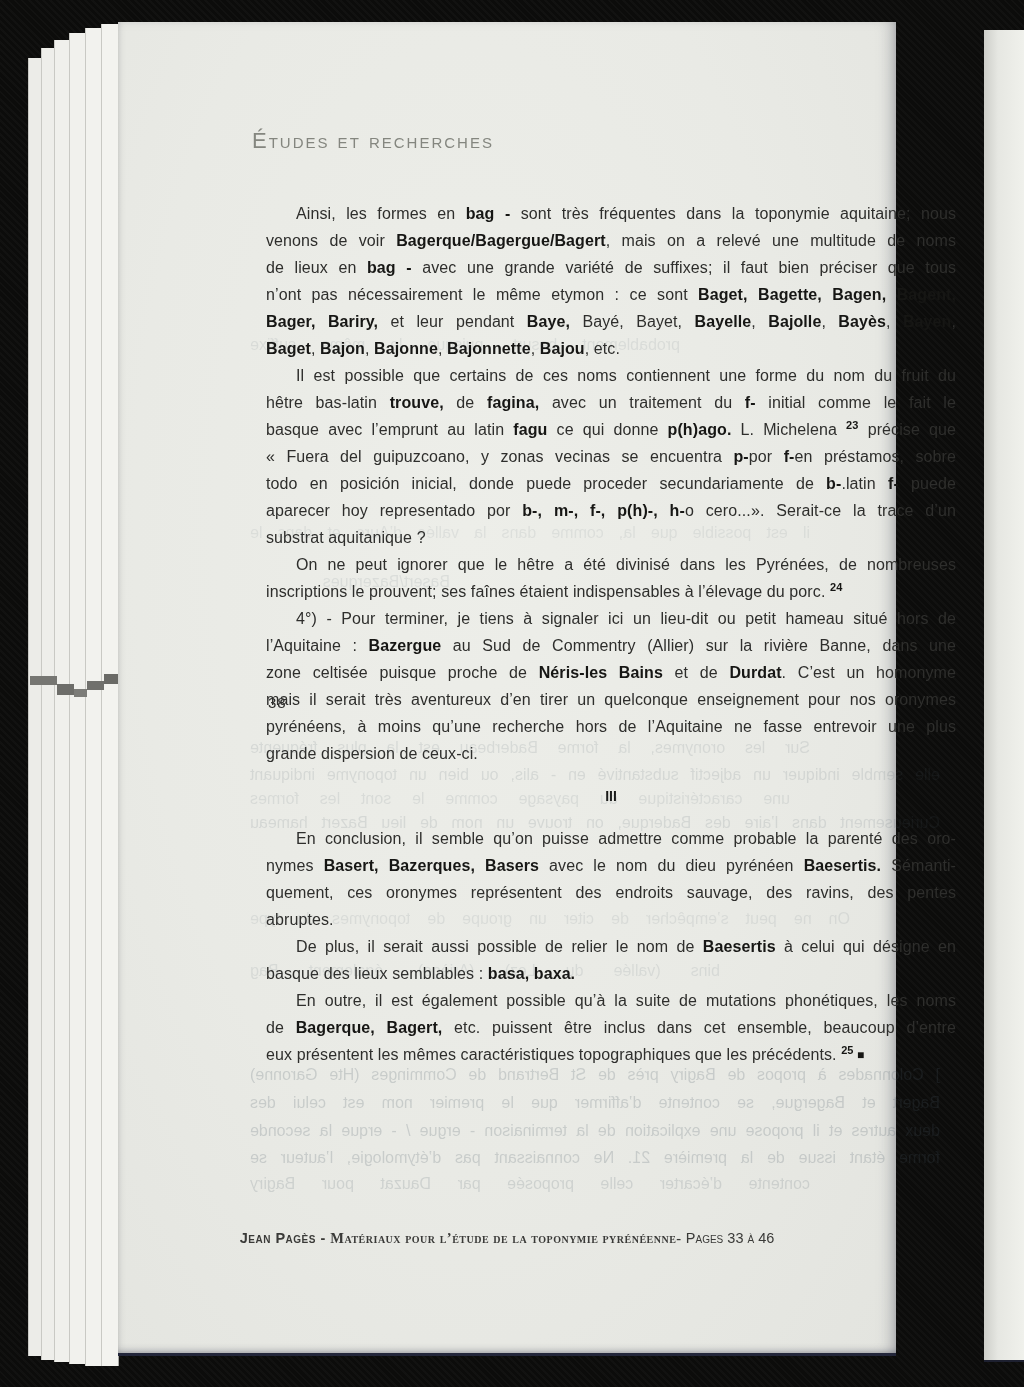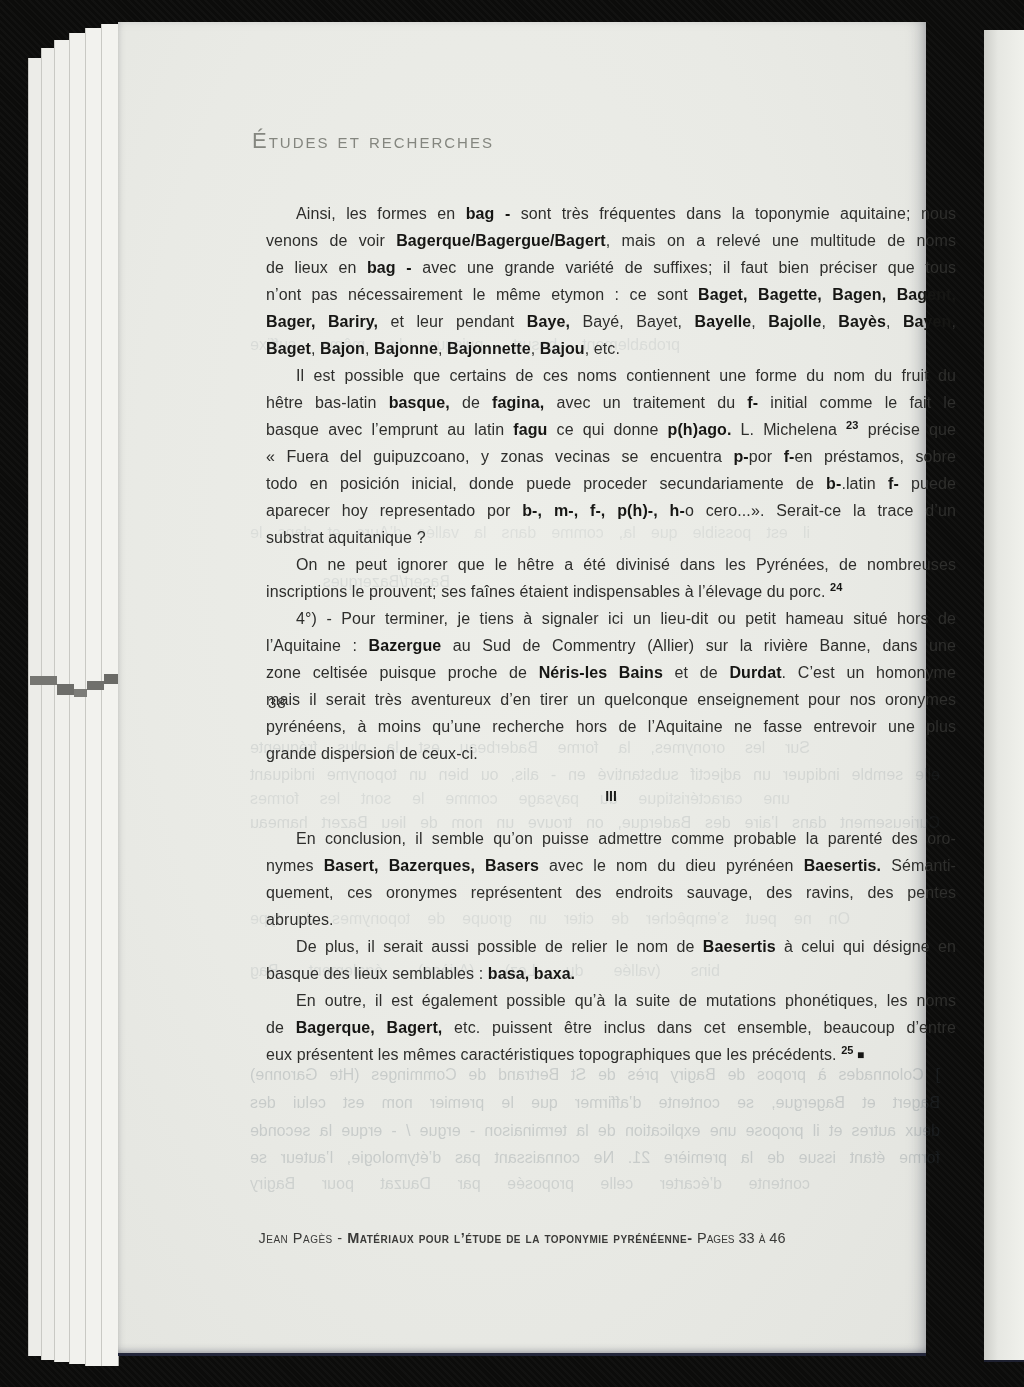--- a/index.html
+++ b/index.html
@@ -24,21 +24,20 @@
   .m3{left:74px;top:689px;width:13px;height:8px;background:#7c7c78;}
   .m4{left:87px;top:681px;width:17px;height:9px;background:#70706c;}
   .m5{left:104px;top:674px;width:23px;height:10px;background:#6a6a66;}
   .m6{left:127px;top:691px;width:21px;height:9px;background:#8a8a86;}
   
   .page{
     position:absolute;left:118px;top:22px;width:778px;height:1331px;
     background:radial-gradient(ellipse at 45% 38%, #edeee9 0%, #e9eae5 55%, #e3e4df 100%);
     box-shadow:inset -12px 0 16px -9px rgba(55,58,75,.38), inset 0 -5px 8px -5px rgba(40,42,65,.45), inset 4px 0 8px -5px rgba(90,90,90,.25);
     border-bottom:3px solid #23263a;
-    padding-left:30px;
   }
   .page-number{position:absolute;left:150px;top:672px;font-size:15px;color:#2c2c2a;letter-spacing:1px;}
   
   .facing{
     position:absolute;left:984px;top:30px;width:40px;height:1330px;
     background:linear-gradient(90deg,#cdcec9 0%, #e6e7e2 35%, #f0f1ec 100%);
     border-bottom:2px solid #1d2030;
   }
   .running-head{
     position:absolute;left:134px;top:106px;
@@ -47,22 +46,22 @@
   .column{position:absolute;left:132px;top:178px;width:690px;color:#2e2e2c;font-size:16px;margin-left:16px;}
   .para{margin:0;}
   .line{height:27px;line-height:27px;text-align:justify;text-align-last:justify;overflow:hidden;letter-spacing:.1px;}
   .line.first{text-indent:30px;}
   .line.last{text-align-last:left;}
   .b{font-weight:bold;color:#161614;}
   sup{font-size:11px;line-height:0;vertical-align:6px;}
   .sq{font-size:12px;vertical-align:1px;}
   .section-heading{margin-top:16px;margin-bottom:15px;height:27px;line-height:27px;text-align:center;font-weight:bold;font-size:14px;color:#1a1a18;}
   .footer{position:absolute;left:0;top:1208px;width:100%;text-align:center;font-size:14.5px;color:#3a3a38;font-variant:small-caps;}
-  .f-author{letter-spacing:.5px;}
-  .f-work{font-weight:bold;letter-spacing:.5px;}
+  .f-author{letter-spacing:.5px;font-weight:bold;}
+  .f-work{font-weight:bold;letter-spacing:.5px;font-family:Liberation Serif, serif;}
   .f-pages{}
   
   .ghost{
     position:absolute;height:25px;line-height:25px;overflow:hidden;
     font-size:16px;color:#495864;transform:scaleX(-1);filter:blur(0.7px);
     text-align:justify;text-align-last:justify;pointer-events:none;
   }
 </style>
 </head>
 <body>
@@ -88,21 +87,21 @@
       <div class="para">
         <div class="line first"><span>Ainsi, les formes en </span><span class="b">bag -</span><span> sont très fréquentes dans la toponymie aquitaine; nous</span></div>
         <div class="line"><span>venons de voir </span><span class="b">Bagerque/Bagergue/Bagert</span><span>, mais on a relevé une multitude de noms</span></div>
         <div class="line"><span>de lieux en </span><span class="b">bag -</span><span> avec une grande variété de suffixes; il faut bien préciser que tous</span></div>
         <div class="line"><span>n’ont pas nécessairement le même etymon : ce sont </span><span class="b">Baget, Bagette, Bagen, Bagent,</span></div>
         <div class="line"><span class="b">Bager, Bariry,</span><span> et leur pendant </span><span class="b">Baye,</span><span> Bayé, Bayet, </span><span class="b">Bayelle</span><span>, </span><span class="b">Bajolle</span><span>, </span><span class="b">Bayès</span><span>, </span><span class="b">Bayen</span><span>,</span></div>
         <div class="line last"><span class="b">Baget</span><span>, </span><span class="b">Bajon</span><span>, </span><span class="b">Bajonne</span><span>, </span><span class="b">Bajonnette</span><span>, </span><span class="b">Bajou</span><span>, etc.</span></div>
       </div>
       <div class="para">
         <div class="line first"><span>Il est possible que certains de ces noms contiennent une forme du nom du fruit du</span></div>
-        <div class="line"><span>hêtre bas-latin </span><span class="b">basque,</span><span> de </span><span class="b">fagina,</span><span> avec un traitement du </span><span class="b">f-</span><span> initial comme le fait le</span></div>
+        <div class="line"><span>hêtre bas-latin </span><span class="b">trouve,</span><span> de </span><span class="b">fagina,</span><span> avec un traitement du </span><span class="b">f-</span><span> initial comme le fait le</span></div>
         <div class="line"><span>basque avec l’emprunt au latin </span><span class="b">fagu</span><span> ce qui donne </span><span class="b">p(h)ago.</span><span> L. Michelena </span><sup class="b">23</sup><span> précise que</span></div>
         <div class="line"><span>« Fuera del guipuzcoano, y zonas vecinas se encuentra </span><span class="b">p-</span><span>por </span><span class="b">f-</span><span>en préstamos, sobre</span></div>
         <div class="line"><span>todo en posición inicial, donde puede proceder secundariamente de </span><span class="b">b-</span><span>.latin </span><span class="b">f-</span><span> puede</span></div>
         <div class="line"><span>aparecer hoy representado por </span><span class="b">b-, m-, f-, p(h)-, h-</span><span>o cero...». Serait-ce la trace d’un</span></div>
         <div class="line last"><span>substrat aquitanique ?</span></div>
       </div>
       <div class="para">
         <div class="line first"><span>On ne peut ignorer que le hêtre a été divinisé dans les Pyrénées, de nombreuses</span></div>
         <div class="line last"><span>inscriptions le prouvent; ses faînes étaient indispensables à l’élevage du porc. </span><sup class="b">24</sup></div>
       </div>

